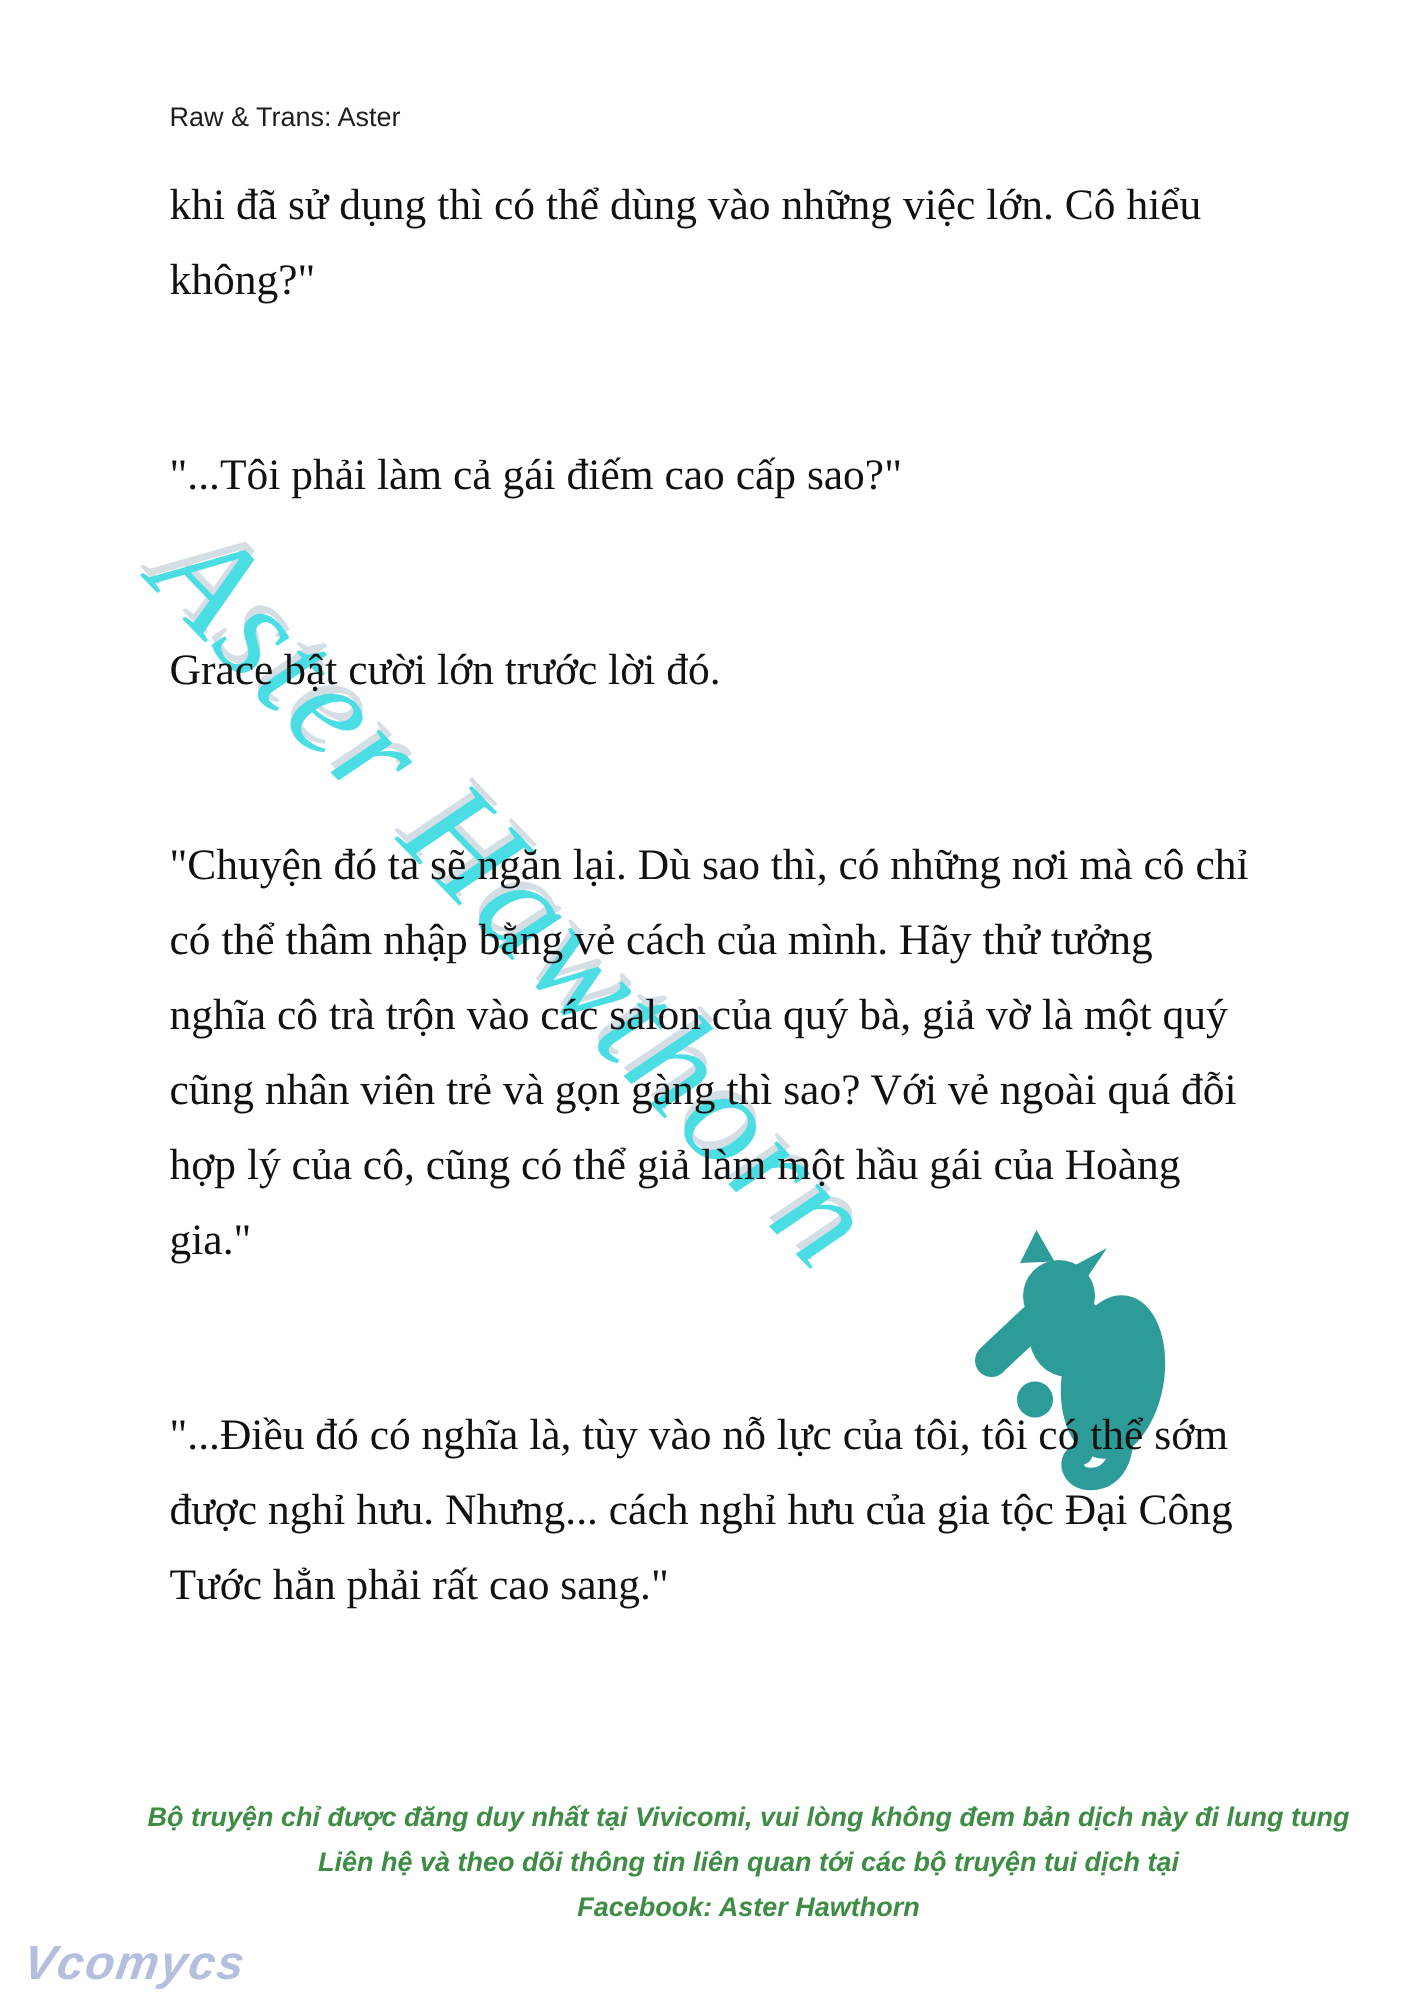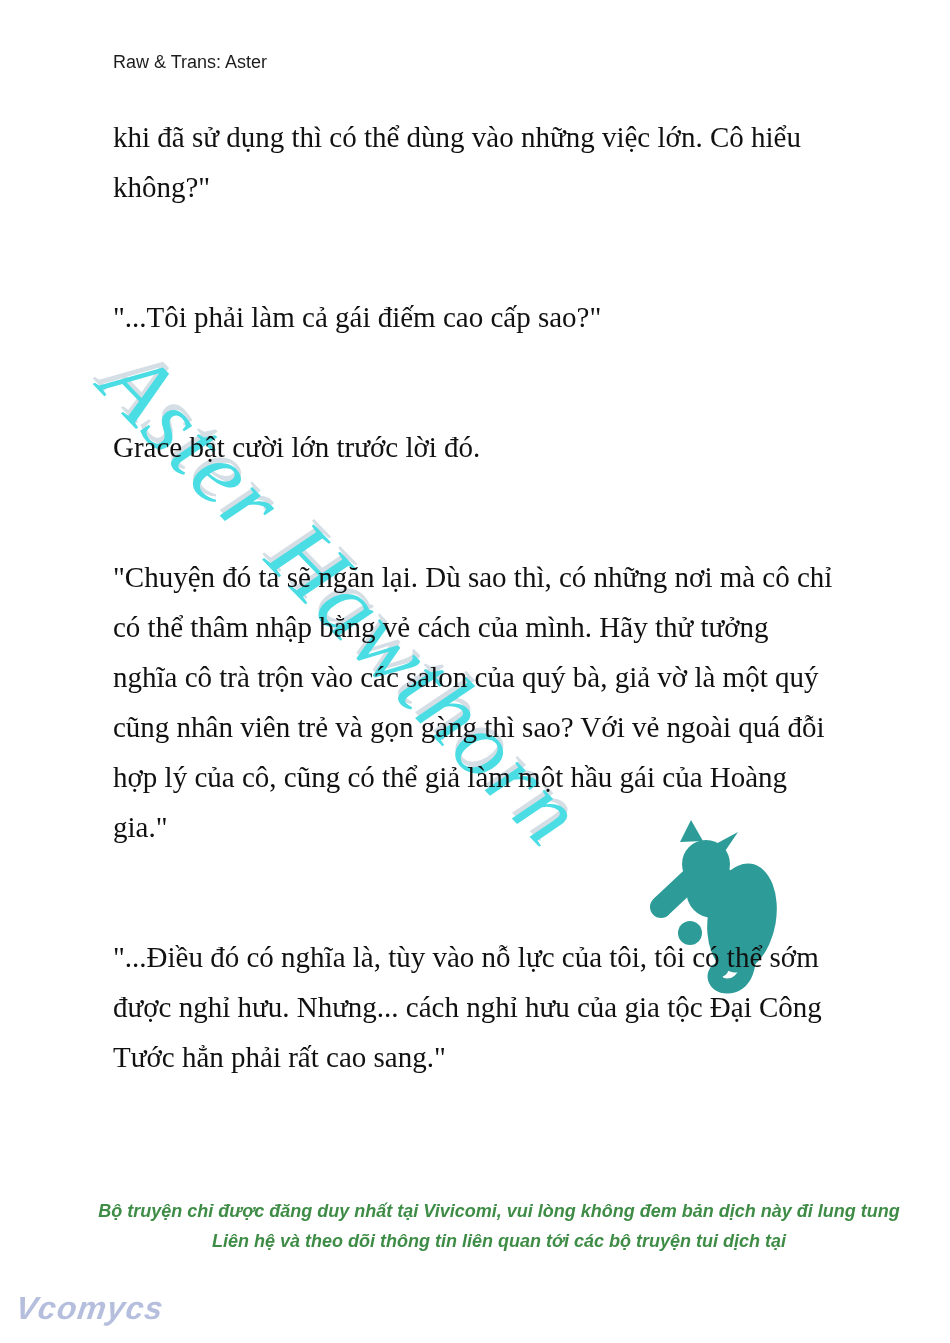--- a/index.html
+++ b/index.html
@@ -10,21 +10,21 @@
     height: 1343px;
     background: #ffffff;
     overflow: hidden;
     font-family: "Liberation Serif", serif;
   }
 
   
   .credit {
     position: absolute;
     left: 113px;
-    top: 52px;
+    top: 68px;
     font-family: "Liberation Sans", sans-serif;
     font-size: 18px;
     color: #1d1d1d;
   }
 
   
   .watermark {
     position: absolute;
     left: 158px;
     top: 328px;
@@ -163,18 +163,19 @@
     <div class="para">
       <div class="line">"...Điều đó có nghĩa là, tùy vào nỗ lực của tôi, tôi có thể sớm</div>
       <div class="line">được nghỉ hưu. Nhưng... cách nghỉ hưu của gia tộc Đại Công</div>
       <div class="line">Tước hẳn phải rất cao sang."</div>
     </div>
   </div>
 
   <div class="notice">
     <div class="notice-line">Bộ truyện chỉ được đăng duy nhất tại Vivicomi, vui lòng không đem bản dịch này đi lung tung</div>
     <div class="notice-line">Liên hệ và theo dõi thông tin liên quan tới các bộ truyện tui dịch tại</div>
+    <div class="notice-line">Facebook: Aster Hawthorn</div>
   </div>
 
   <div class="vcomycs">Vcomycs</div>
   <div class="damconuong">damconuong</div>
 
 </div>
 
 </body></html>

